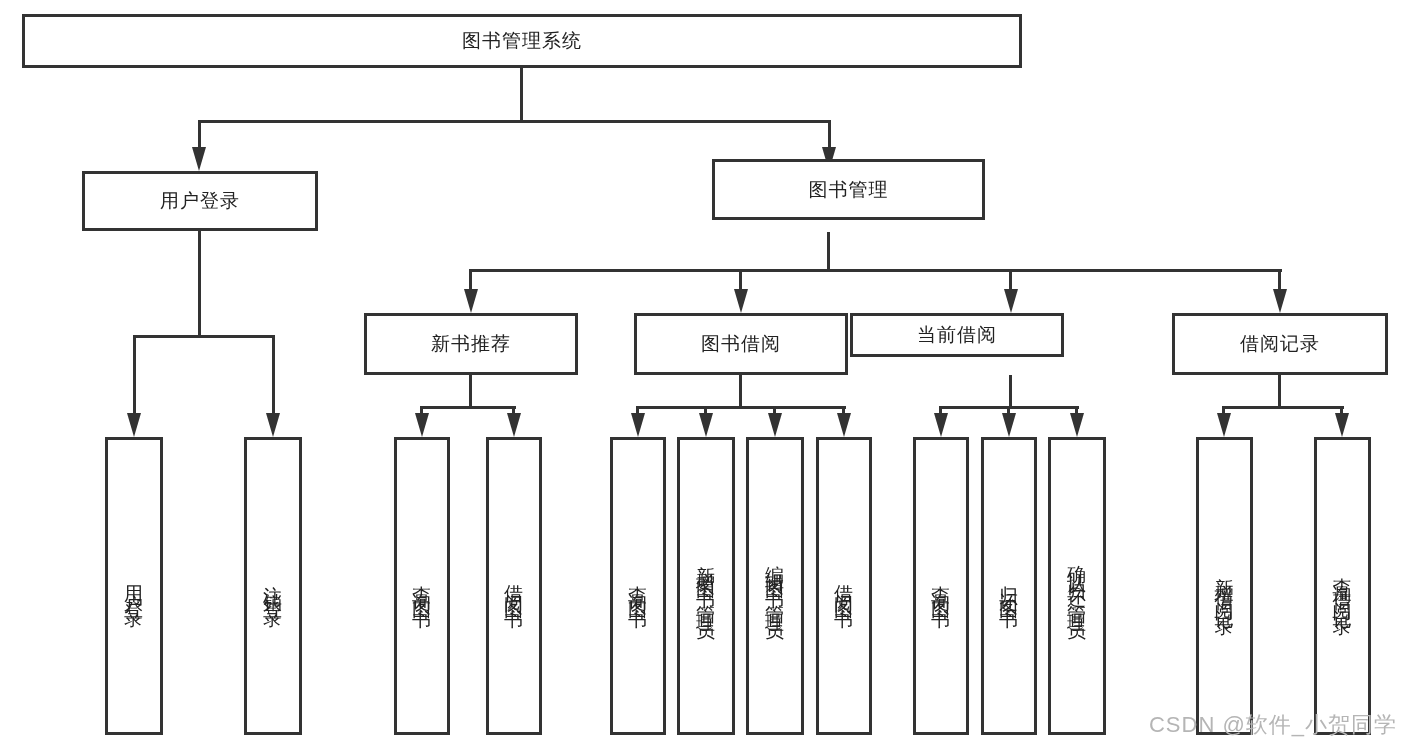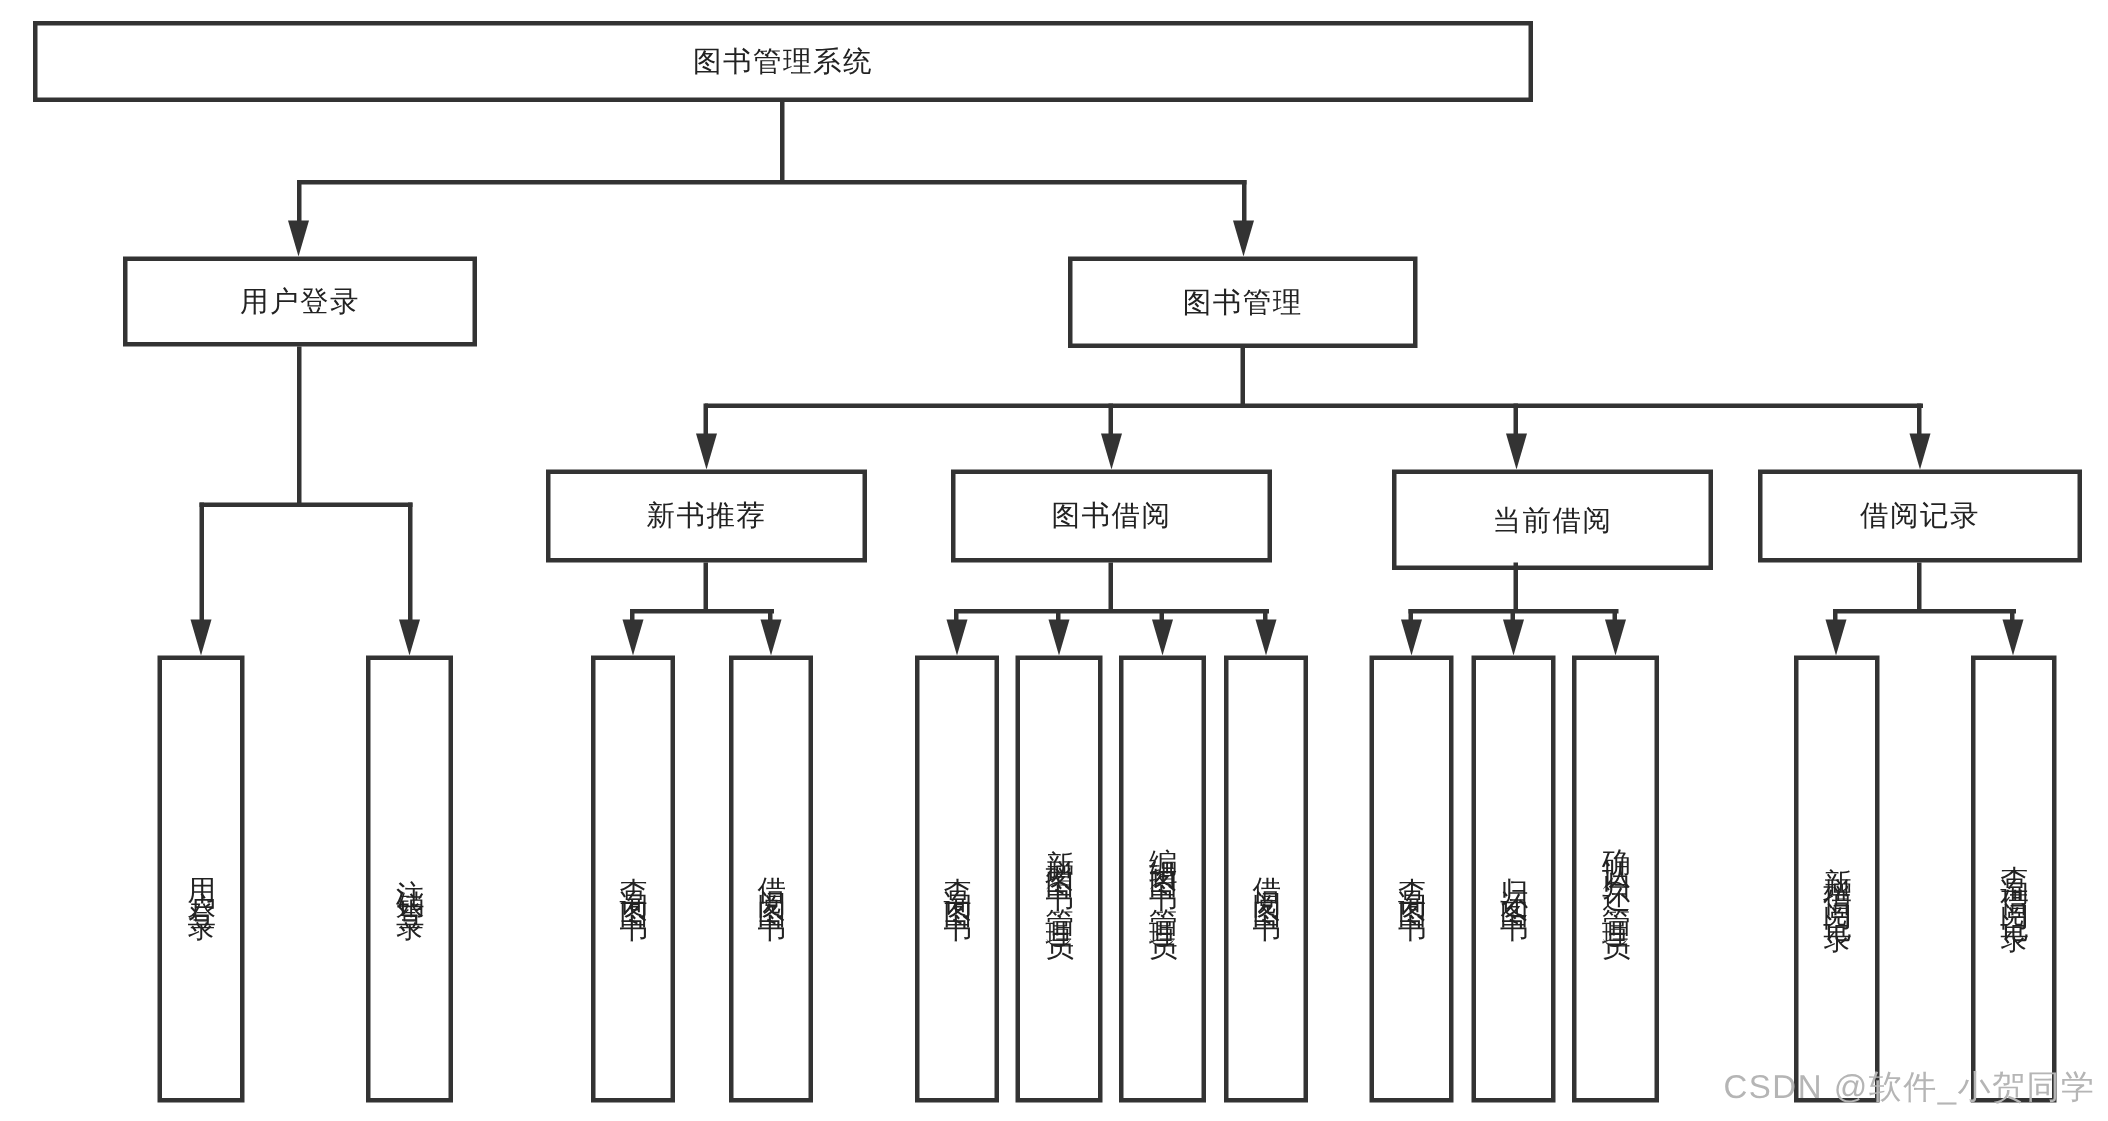--- a/index.html
+++ b/index.html
@@ -71,21 +71,21 @@
   <div class="vl" style="left:520px;top:68px;height:52px"></div>
   <div class="hl" style="left:198px;top:120px;width:633px"></div>
   <div class="vl" style="left:198px;top:120px;height:30px"></div>
   <div class="ah" style="left:192px;top:147px"></div>
   <div class="vl" style="left:828px;top:120px;height:30px"></div>
   <div class="ah" style="left:822px;top:147px"></div>
 
   <div class="box" style="left:82px;top:171px;width:236px;height:60px">
     <span>用户登录</span>
   </div>
-  <div class="box" style="left:712px;top:171px;width:233px;height:61px">
+  <div class="box" style="left:712px;top:159px;width:273px;height:61px">
     <span>图书管理</span>
   </div>
 
   <div class="vl" style="left:198px;top:231px;height:107px"></div>
   <div class="hl" style="left:133px;top:335px;width:142px"></div>
   <div class="vl" style="left:133px;top:335px;height:81px"></div>
   <div class="ah" style="left:127px;top:413px"></div>
   <div class="vl" style="left:272px;top:335px;height:81px"></div>
   <div class="ah" style="left:266px;top:413px"></div>
 
@@ -99,21 +99,21 @@
   <div class="ah" style="left:1004px;top:289px"></div>
   <div class="vl" style="left:1278px;top:269px;height:23px"></div>
   <div class="ah" style="left:1273px;top:289px"></div>
 
   <div class="box" style="left:634px;top:313px;width:214px;height:62px">
     <span>图书借阅</span>
   </div>
   <div class="box" style="left:364px;top:313px;width:214px;height:62px">
     <span>新书推荐</span>
   </div>
-  <div class="box" style="left:928px;top:313px;width:214px;height:67px">
+  <div class="box" style="left:850px;top:313px;width:214px;height:44px">
     <span>当前借阅</span>
   </div>
   <div class="box" style="left:1172px;top:313px;width:216px;height:62px">
     <span>借阅记录</span>
   </div>
 
   <div class="vl" style="left:469px;top:375px;height:33px"></div>
   <div class="hl" style="left:421px;top:406px;width:95px"></div>
   <div class="vl" style="left:420px;top:406px;height:10px"></div>
   <div class="ah" style="left:415px;top:413px"></div>

